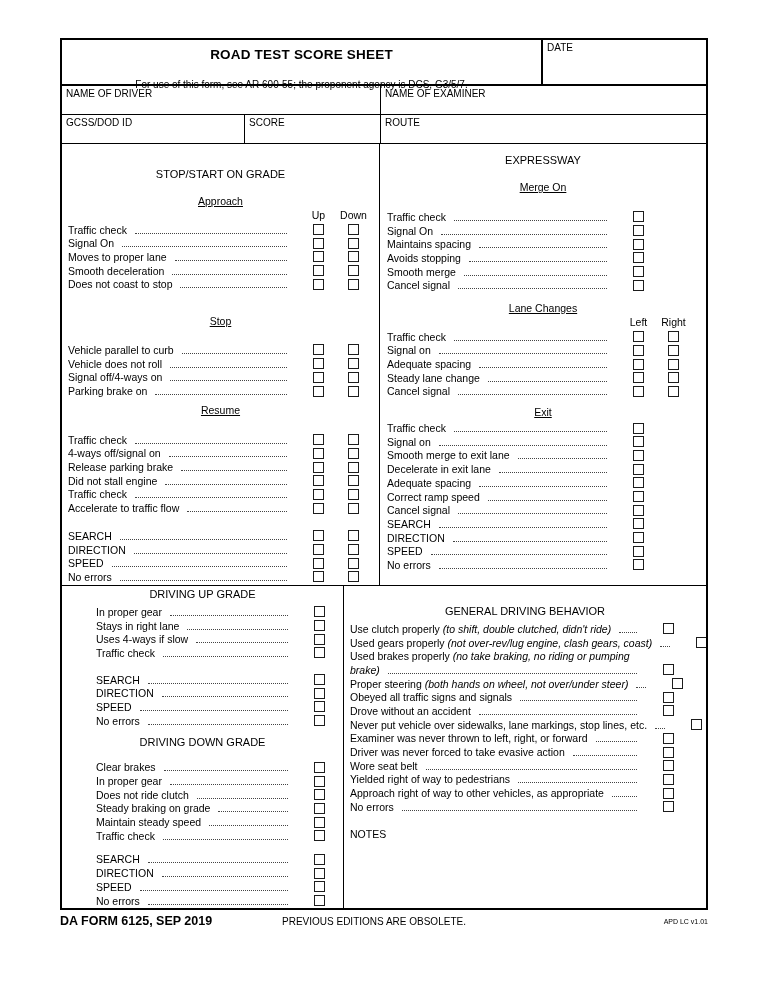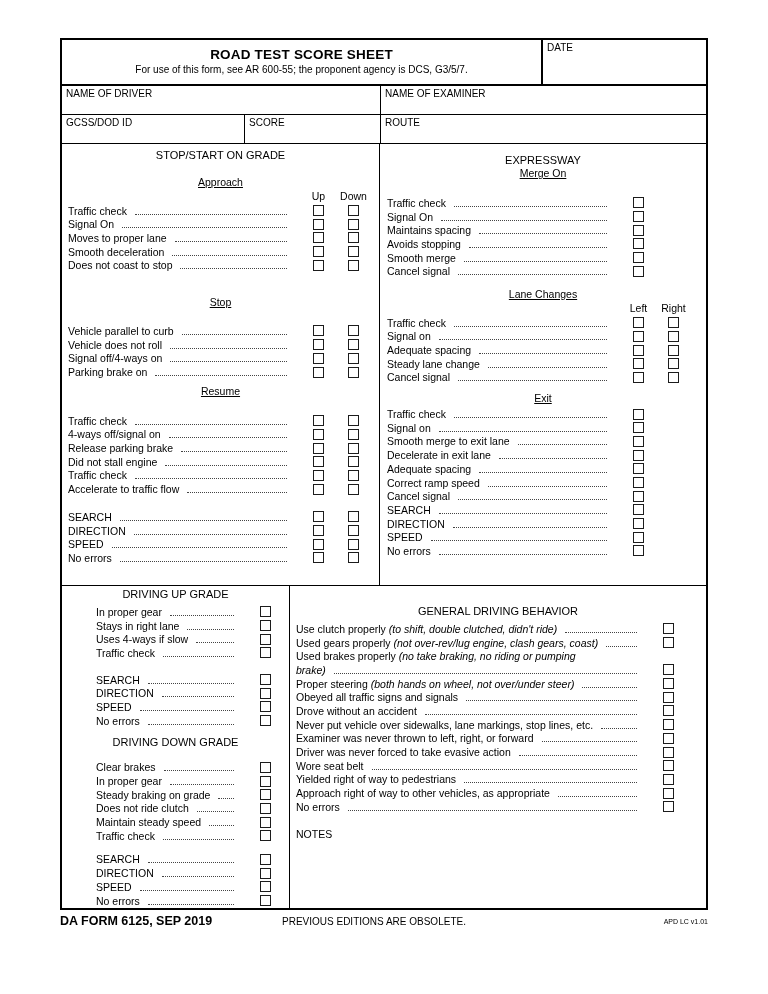--- a/index.html
+++ b/index.html
@@ -9,36 +9,36 @@
     font-family: "Liberation Sans", sans-serif; color: #000; overflow: hidden;
   }
   .form {
     position: absolute; left: 60px; top: 38px; width: 648px; height: 872px;
     border: 2px solid #000; background: #fff;
   }
   
   .hrow1 { display: flex; height: 46px; border-bottom: 2px solid #000; }
   .title-cell { width: 479px; text-align: center; }
   .form-title { font-size: 13.5px; font-weight: bold; margin-top: 7px; letter-spacing: .2px; }
-  .form-subtitle { font-size: 10px; margin-top: 2px; }
+  .form-subtitle { font-size: 10px; margin-top: 17px; }
   .date-cell { flex: 1; border-left: 2px solid #000; }
   .hrow2 { display: flex; height: 29px; border-bottom: 1px solid #000; }
   .hrow3 { display: flex; height: 29px; border-bottom: 1px solid #000; }
   .cell-label { display: block; font-size: 10px; padding: 2px 0 0 4px; }
   .driver-cell { width: 318px; }
   .examiner-cell { flex: 1; border-left: 1px solid #000; }
   .id-cell { width: 182px; }
   .score-cell { width: 136px; border-left: 1px solid #000; }
   .route-cell { flex: 1; border-left: 1px solid #000; }
   
   .body-top { display: flex; height: 442px; border-bottom: 1px solid #000; }
   .body-bottom { display: flex; height: 322px; }
   .lt { width: 318px; border-right: 1px solid #000; overflow: hidden; }
   .rt { flex: 1; overflow: hidden; }
-  .lb { width: 228px; border-right: 1px solid #000; overflow: hidden; }
+  .lb { width: 282px; border-right: 1px solid #000; overflow: hidden; }
   .rb { flex: 1; overflow: hidden; }
   .sechead { text-align: center; font-size: 11px; line-height: 13px; }
   .subhead { text-align: center; font-size: 10.5px; line-height: 13px; text-decoration: underline; }
   .row { height: 13.7px; display: flex; align-items: center; font-size: 10.5px; }
   .lt .row { padding: 0 8px 0 6px; }
   .rt .row { padding: 0 15px 0 7px; }
   .lb .row { padding: 0 6px 0 6px; margin-left: 28px; }
   .rb .row { padding: 0 20px 0 6px; }
   .lbl { white-space: nowrap; }
   .lbl i { font-style: italic; }
@@ -87,21 +87,21 @@
         <span class="cell-label">SCORE</span>
       </div>
       <div class="route-cell">
         <span class="cell-label">ROUTE</span>
       </div>
     </div>
 
     <div class="body-top">
 
       <div class="lt">
-        <div class="sechead" style="margin-top:5px">STOP/START ON GRADE</div>
+        <div class="sechead" style="margin-top:24px">STOP/START ON GRADE</div>
         <div class="subhead" style="margin-top:14px">Approach</div>
         <div class="row colhead">
           <span class="sp"></span>
           <span class="slot colname">Up</span>
           <span class="slot colname">Down</span>
         </div>
         <div style="margin-top:1px">
             <div class="row">
               <span class="lbl">Traffic check</span>
               <span class="leader"></span>
@@ -298,21 +298,21 @@
               </span>
               <span class="slot">
                 <span class="cb"></span>
               </span>
             </div>
           </div>
       </div>
 
       <div class="rt">
         <div class="sechead" style="margin-top:10px">EXPRESSWAY</div>
-        <div class="subhead" style="">Merge On</div>
+        <div class="subhead" style="margin-top:14px">Merge On</div>
         <div style="margin-top:16px">
             <div class="row">
               <span class="lbl">Traffic check</span>
               <span class="leader"></span>
               <span class="slot">
                 <span class="cb"></span>
               </span>
               <span class="slot"></span>
             </div>
             <div class="row">
@@ -583,28 +583,28 @@
               </span>
             </div>
             <div class="row">
               <span class="lbl">In proper gear</span>
               <span class="leader"></span>
               <span class="slot">
                 <span class="cb"></span>
               </span>
             </div>
             <div class="row">
+              <span class="lbl">Does not ride clutch</span>
+              <span class="leader"></span>
+              <span class="slot">
+                <span class="cb"></span>
+              </span>
+            </div>
+            <div class="row">
               <span class="lbl">Steady braking on grade</span>
-              <span class="leader"></span>
-              <span class="slot">
-                <span class="cb"></span>
-              </span>
-            </div>
-            <div class="row">
-              <span class="lbl">Does not ride clutch</span>
               <span class="leader"></span>
               <span class="slot">
                 <span class="cb"></span>
               </span>
             </div>
             <div class="row">
               <span class="lbl">Maintain steady speed</span>
               <span class="leader"></span>
               <span class="slot">
                 <span class="cb"></span>

